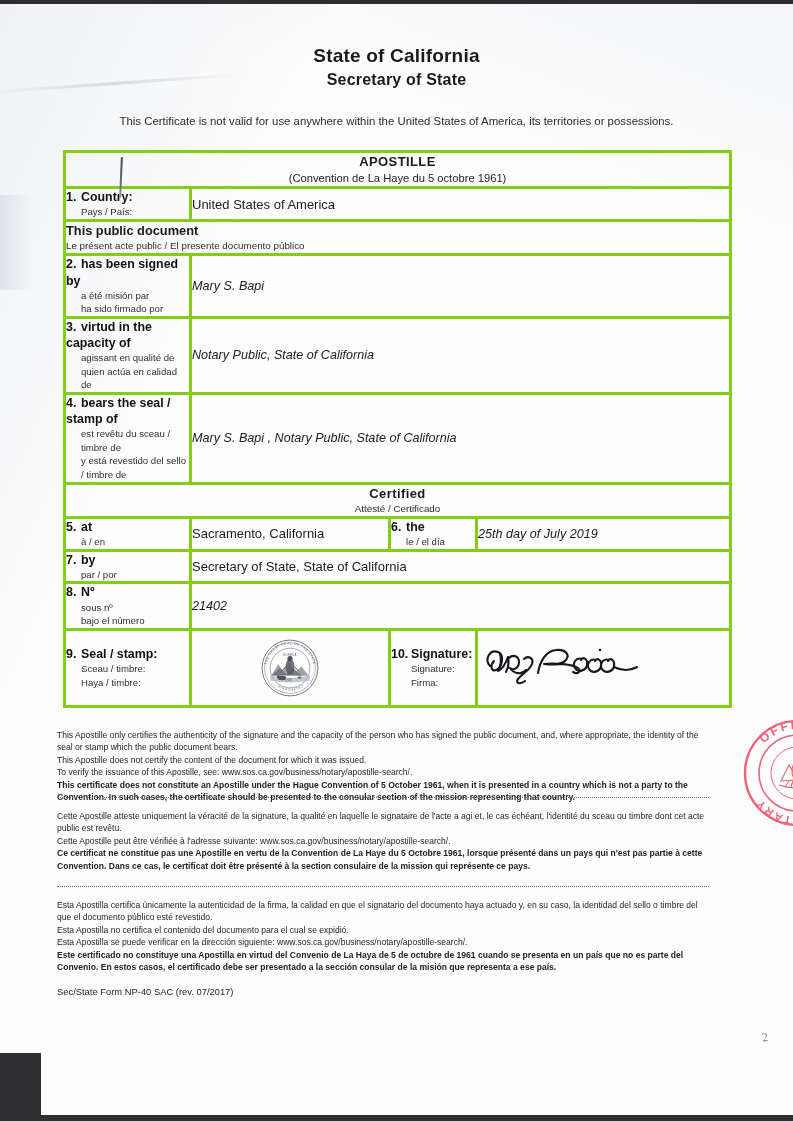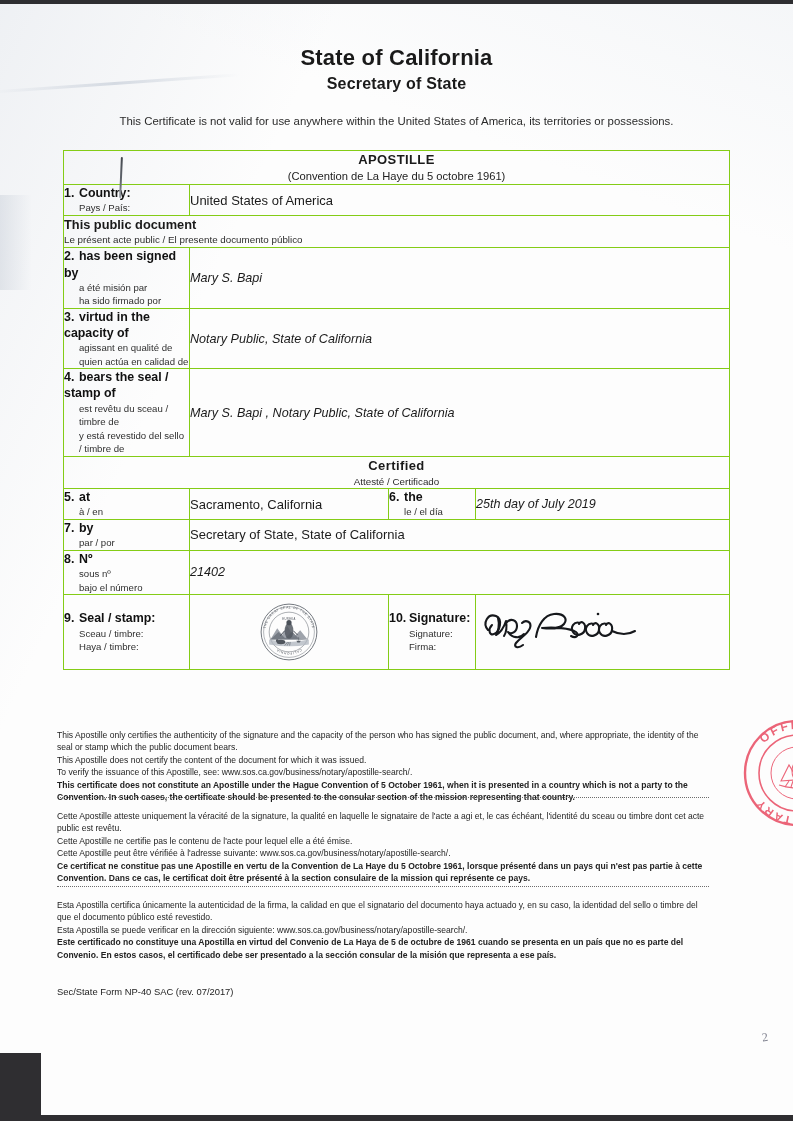--- a/index.html
+++ b/index.html
@@ -57,21 +57,21 @@
   }
 
   
   #doc-header {
     position: absolute;
     top: 44px;
     left: 0; right: 0;
     text-align: center;
   }
   .title-line1 {
-    font-size: 22px;
+    font-size: 19px;
     font-weight: bold;
     letter-spacing: 0.2px;
     line-height: 1.25;
   }
   .title-line2 {
     font-size: 16px;
     font-weight: bold;
     letter-spacing: 0.2px;
     line-height: 1.45;
   }
@@ -87,21 +87,21 @@
   
   #apostille-table {
     position: absolute;
     left: 63px;
     top: 150px;
     width: 666px;
     border-collapse: collapse;
     table-layout: fixed;
   }
   #apostille-table td {
-    border: 1px solid #84cc16;
+    border: 3px solid #84cc16;
     padding: 0;
     vertical-align: middle;
     background: transparent;
   }
   .cell-pad { padding: 6px 10px 7px 10px; }
 
   .lbl-en {
     font-size: 12.4px;
     font-weight: bold;
     color: #111;
@@ -420,29 +420,29 @@
   <p>This Apostille only certifies the authenticity of the signature and the capacity of the person who has signed the public document, and, where appropriate, the identity of the seal or stamp which the public document bears.</p>
   <p>This Apostille does not certify the content of the document for which it was issued.</p>
   <p><span>To verify the issuance of this Apostille, see: </span><span class="fp-link">www.sos.ca.gov/business/notary/apostille-search/</span><span>.</span></p>
   <p class="fp-strong">This certificate does not constitute an Apostille under the Hague Convention of 5 October 1961, when it is presented in a country which is not a party to the Convention.  In such cases, the certificate should be presented to the consular section of the mission representing that country.</p>
 </div>
 
 <div class="dotted-sep" style="top:797px"></div>
 
 <div class="fineprint" style="top:810px">
   <p>Cette Apostille atteste uniquement la véracité de la signature, la qualité en laquelle le signataire de l'acte a agi et, le cas échéant, l'identité du sceau ou timbre dont cet acte public est revêtu.</p>
-  <p>Cette Apostille ne certifie pas le contenu de l'acte pour lequel elle a été émise.</p>
   <p><span>Cette Apostille peut être vérifiée à l'adresse suivante: </span><span class="fp-link">www.sos.ca.gov/business/notary/apostille-search/</span><span>.</span></p>
   <p class="fp-strong">Ce certificat ne constitue pas une Apostille en vertu de la Convention de La Haye du 5 Octobre 1961, lorsque présenté dans un pays qui n'est pas partie à cette Convention. Dans ce cas, le certificat doit être présenté à la section consulaire de la mission qui représente ce pays.</p>
 </div>
 
 <div class="dotted-sep" style="top:886px"></div>
 
 <div class="fineprint" style="top:899px">
   <p>Esta Apostilla certifica únicamente la autenticidad de la firma, la calidad en que el signatario del documento haya actuado y, en su caso, la identidad del sello o timbre del que el documento público esté revestido.</p>
+  <p>Esta Apostilla no certifica el contenido del documento para el cual se expidió.</p>
   <p><span>Esta Apostilla se puede verificar en la dirección siguiente: </span><span class="fp-link">www.sos.ca.gov/business/notary/apostille-search/</span><span>.</span></p>
   <p class="fp-strong">Este certificado no constituye una Apostilla en virtud del Convenio de La Haya de 5 de octubre de 1961 cuando se presenta en un país que no es parte del Convenio.  En estos casos, el certificado debe ser presentado a la sección consular de la misión que representa a ese país.</p>
 </div>
 
 <div id="form-code">Sec/State Form NP-40 SAC (rev. 07/2017)</div>
 
 <div id="official-stamp">
   <svg width="112" height="112" viewBox="0 0 112 112" aria-hidden="true">
     <defs>
       <path id="stampTop" d="M 56 56 m -44 0 a 44 44 0 1 1 88 0" fill="none"></path>

